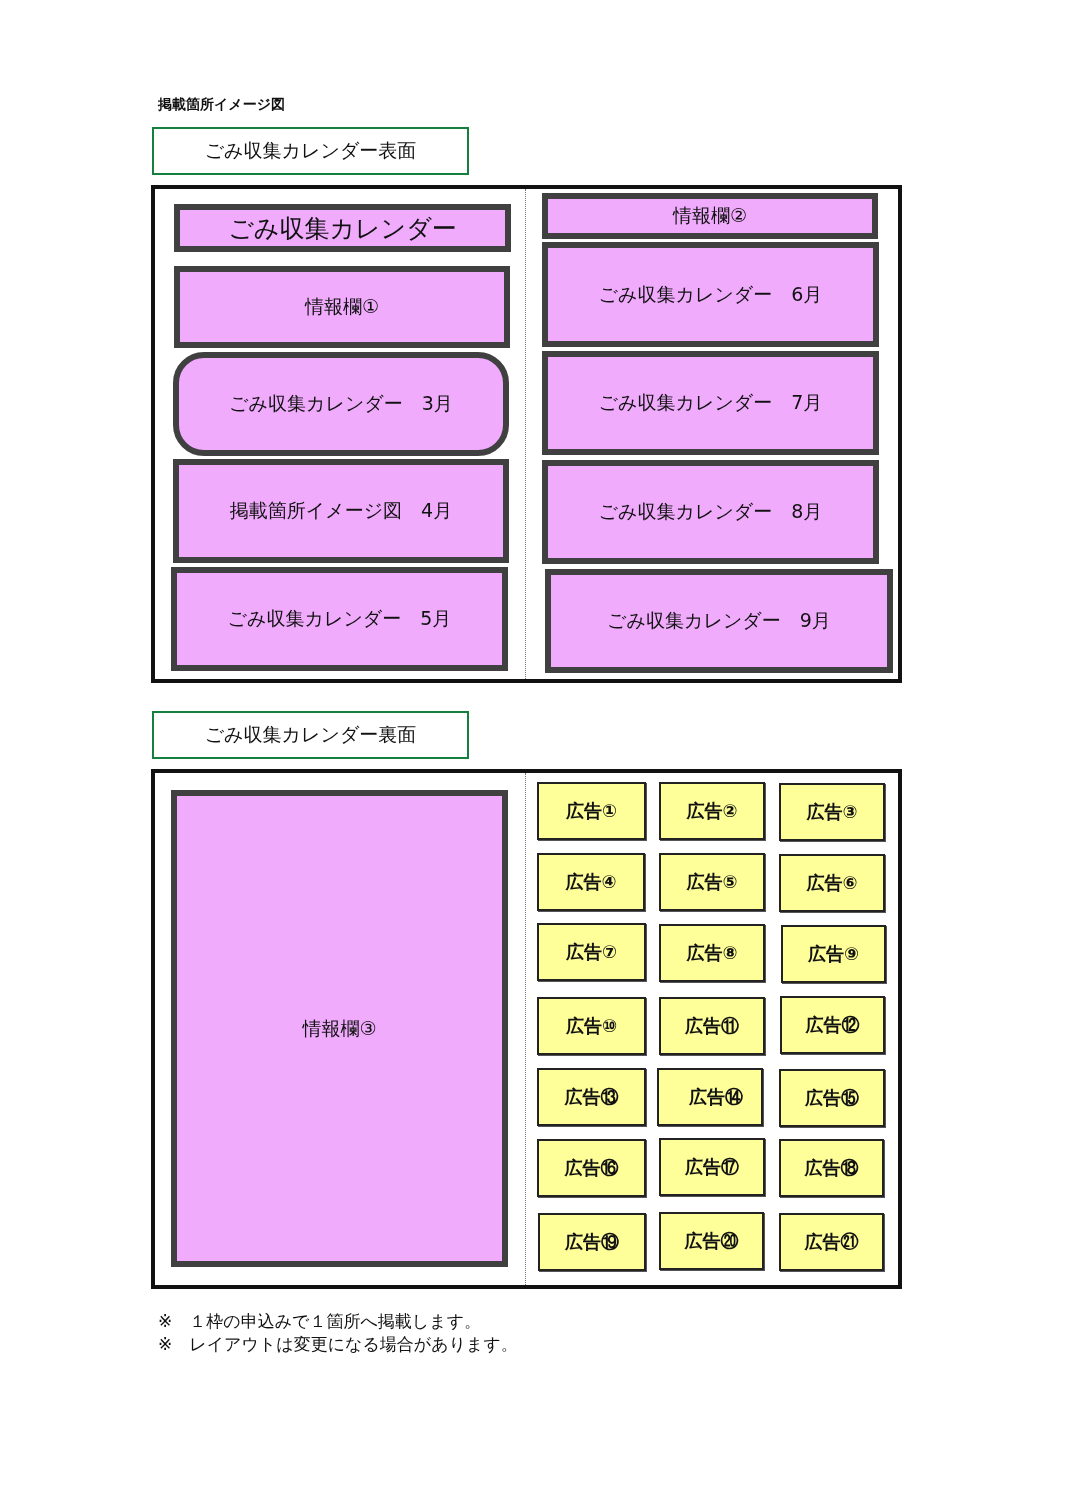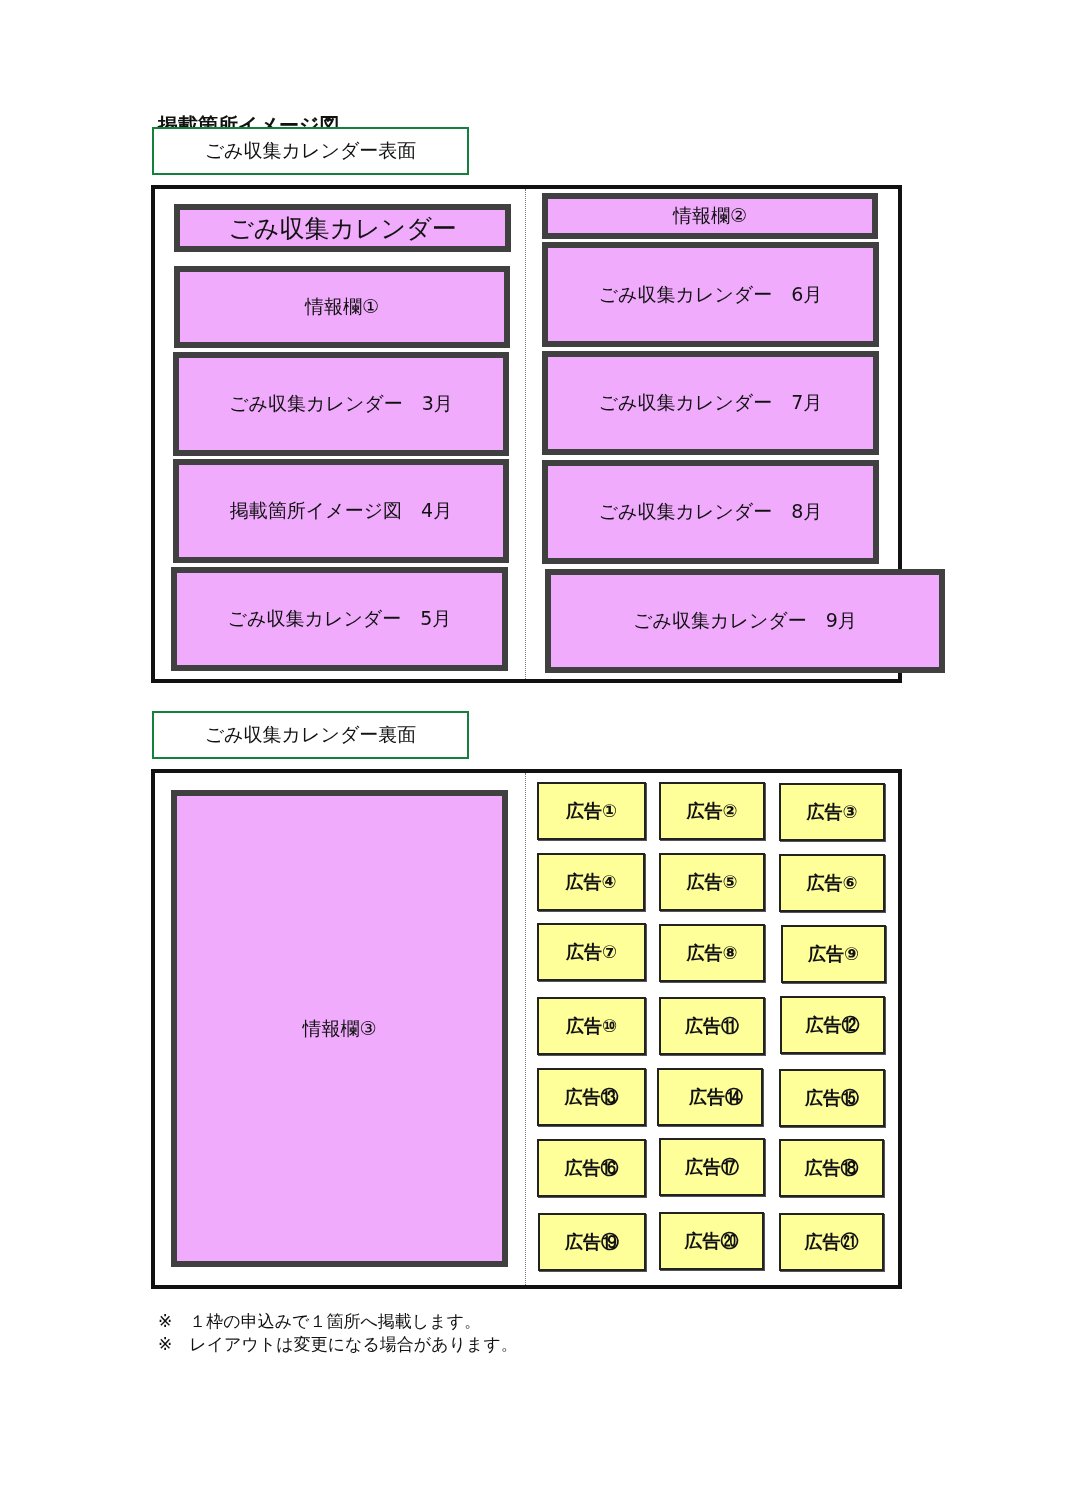--- a/index.html
+++ b/index.html
@@ -1,19 +1,19 @@
 <!DOCTYPE html>
 <html><head>
   <meta charset="utf-8">
   <style>
     html, body { margin: 0; padding: 0; background: #ffffff; }
     body { width: 1088px; height: 1503px; position: relative; overflow: hidden;
            font-family: "DejaVu Sans", "Liberation Sans", sans-serif; color: #111; }
     .abs { position: absolute; box-sizing: border-box; }
-    .title { left: 158px; top: 112px; font-size: 20px; font-weight: bold; letter-spacing: 0px; }
+    .title { left: 158px; top: 96px; font-size: 14px; font-weight: bold; letter-spacing: 0px; }
     .label-box { border: 2px solid #15803d; background: #fff; display: flex; align-items: center; justify-content: center; font-size: 19px; }
     .frame { border: 4px solid #111; background: #fff; }
     .divider { width: 0; border-left: 1px dotted #777; }
     .cell { border: 6px solid #404040; background: #f0abfc; display: flex; align-items: center; justify-content: center; font-size: 19px; }
     .cell.big { font-size: 25px; }
     .ad { border: 2px solid #222; background: #ffff99; display: flex; align-items: center; justify-content: center;
           font-size: 18px; font-weight: bold; box-shadow: 1px 1px 0 #555; }
     .note { left: 158px; font-size: 17px; }
   </style>
 </head>
@@ -21,29 +21,29 @@
 
 <div class="abs title">掲載箇所イメージ図</div>
 
 <div class="abs label-box" style="left:152px;top:127px;width:317px;height:48px;">ごみ収集カレンダー表面</div>
 
 <div class="abs frame" style="left:151px;top:185px;width:751px;height:498px;"></div>
 <div class="abs divider" style="left:525px;top:189px;height:490px;"></div>
 
 <div class="abs cell big" style="left:174px;top:204px;width:337px;height:48px;">ごみ収集カレンダー</div>
 <div class="abs cell" style="left:174px;top:266px;width:336px;height:82px;">情報欄①</div>
-<div class="abs cell" style="left:173px;top:352px;width:336px;height:104px;">ごみ収集カレンダー　3月</div>
+<div class="abs cell" style="left:173px;top:352px;width:336px;height:104px;border-radius:31px;">ごみ収集カレンダー　3月</div>
 <div class="abs cell" style="left:173px;top:459px;width:336px;height:104px;">掲載箇所イメージ図　4月</div>
 <div class="abs cell" style="left:171px;top:567px;width:337px;height:104px;">ごみ収集カレンダー　5月</div>
 
 <div class="abs cell" style="left:542px;top:193px;width:336px;height:46px;">情報欄②</div>
 <div class="abs cell" style="left:542px;top:242px;width:337px;height:105px;">ごみ収集カレンダー　6月</div>
 <div class="abs cell" style="left:542px;top:351px;width:337px;height:104px;">ごみ収集カレンダー　7月</div>
 <div class="abs cell" style="left:542px;top:460px;width:337px;height:104px;">ごみ収集カレンダー　8月</div>
-<div class="abs cell" style="left:545px;top:569px;width:400px;height:104px;">ごみ収集カレンダー　9月</div>
+<div class="abs cell" style="left:545px;top:569px;width:348px;height:104px;">ごみ収集カレンダー　9月</div>
 
 <div class="abs label-box" style="left:152px;top:711px;width:317px;height:48px;">ごみ収集カレンダー裏面</div>
 
 <div class="abs frame" style="left:151px;top:769px;width:751px;height:520px;"></div>
 <div class="abs divider" style="left:525px;top:773px;height:512px;"></div>
 
 <div class="abs cell" style="left:171px;top:790px;width:337px;height:477px;">情報欄③</div>
 
 <div id="ad-grid">
   <div class="abs ad" style="left:537px;top:782px;width:109px;height:58px;">広告①</div>

